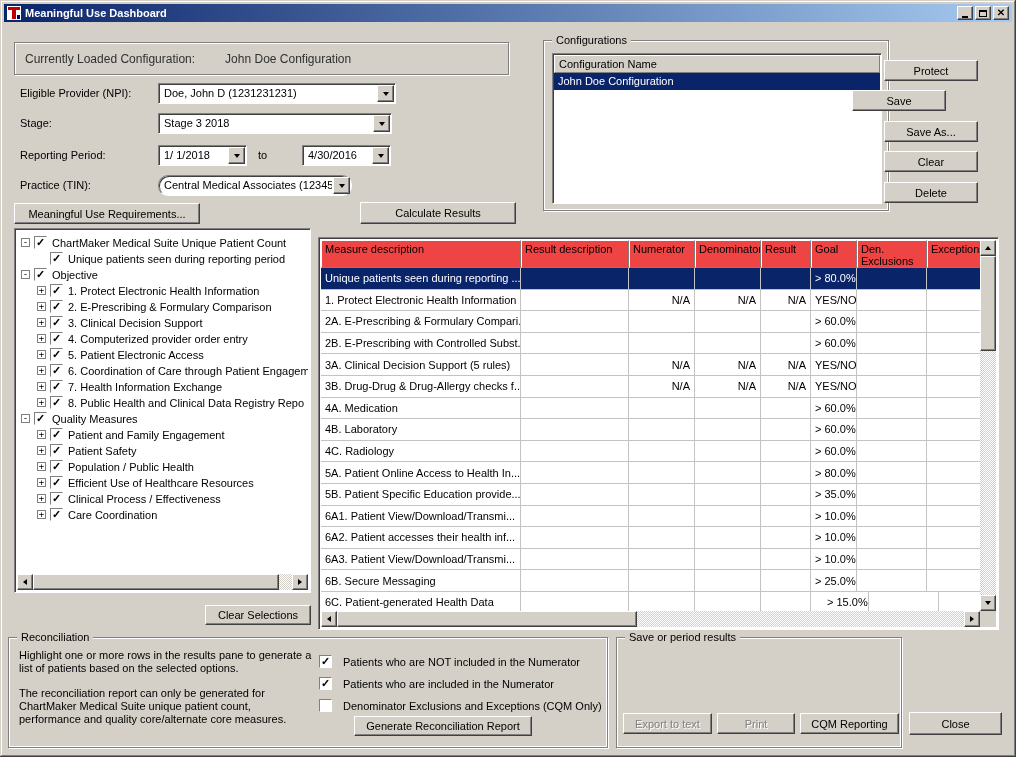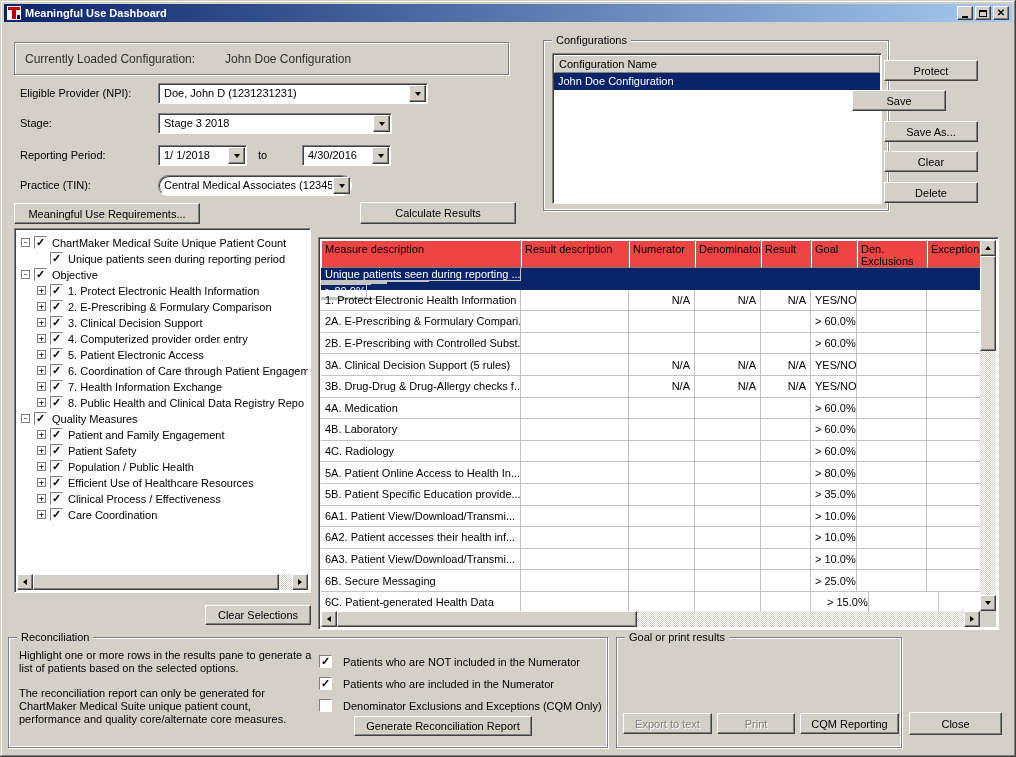--- a/index.html
+++ b/index.html
@@ -121,21 +121,21 @@
   .corner { position: absolute; right: 2px; bottom: 2px; width: 16px; height: 16px; background: #d4d0c8; }
   
   #results { position: absolute; left: 318px; top: 237px; width: 681px; height: 393px; }
   #res-area { position: absolute; left: 2px; top: 2px; right: 18px; bottom: 18px; overflow: hidden; background: #fff; }
   #res-header { display: flex; height: 28px; }
   .res-hcell {
     flex: none; background: #ef4444; border: 1px solid; border-color: #fff #808080 #808080 #fff;
     padding: 2px 3px; overflow: hidden; line-height: 12px;
   }
   .res-row { display: flex; height: 21.6px; }
-  .res-row.selected { background: var(--sel, #0a246a); color: #fff; flex-direction: column; }
+  .res-row.selected { background: var(--sel, #0a246a); color: #fff; }
   .res-cell {
     flex: none; border-right: 1px solid #c3c3c3; border-bottom: 1px solid #c3c3c3;
     padding: 0 4px; display: flex; align-items: center; overflow: hidden; white-space: nowrap;
   }
   .res-cell.r { justify-content: flex-end; }
   
   #recon-group { left: 8px; top: 637px; width: 600px; height: 111px; }
   .recon-para { position: absolute; left: 10px; width: 294px; line-height: 13px; }
   .chk-row { position: absolute; display: flex; align-items: center; height: 15px; }
   .chk-label { margin-left: 6px; white-space: nowrap; }
@@ -166,21 +166,21 @@
         <span class="glyph-close">✕</span>
       </span>
   </div>
 
   <div class="loaded-box">
     <span class="loaded-label">Currently Loaded Configuration:</span>
     <span class="loaded-value">John Doe Configuration</span>
   </div>
 
   <span class="flabel" style="left:20px;top:87px;">Eligible Provider (NPI):</span>
-  <div class="combo" style="left:158px;top:83px;width:270px;">
+  <div class="combo" style="left:158px;top:83px;width:238px;">
     <span class="combo-text">Doe, John D (1231231231)</span>
     <span class="combo-btn">
         <span class="arr-d"></span>
       </span>
   </div>
 
   <span class="flabel" style="left:20px;top:117px;">Stage:</span>
   <div class="combo" style="left:158px;top:113px;width:234px;">
     <span class="combo-text">Stage 3 2018</span>
     <span class="combo-btn">
@@ -545,21 +545,21 @@
         <span class="tcb">✓</span>
         <span class="chk-label">Patients who are included in the Numerator</span>
       </div>
       <div class="chk-row" style="left: 310px; top: 60px;">
         <span class="tcb"></span>
         <span class="chk-label">Denominator Exclusions and Exceptions (CQM Only)</span>
       </div>
     </div>
 
   <div class="groupbox" id="sp-group">
-    <span class="legend">Goal or print results</span>
+    <span class="legend">Save or period results</span>
   <div class="btn disabled" style="left: 6px; top: 75px; width: 89px; height: 21px;">Export to text</div>
       <div class="btn disabled" style="left: 100px; top: 75px; width: 78px; height: 21px;">Print</div>
       <div class="btn" style="left: 183px; top: 75px; width: 99px; height: 21px;">CQM Reporting</div>
     </div>
   <div class="btn" style="left:909px;top:712px;width:93px;height:23px;">Close</div>
 
 <div class="btn" style="left: 884px; top: 60px; width: 94px; height: 21px;">Protect</div>
     <div class="btn" style="left: 852px; top: 90px; width: 94px; height: 21px;">Save</div>
     <div class="btn" style="left: 884px; top: 121px; width: 94px; height: 21px;">Save As...</div>
     <div class="btn" style="left: 884px; top: 151px; width: 94px; height: 21px;">Clear</div>

